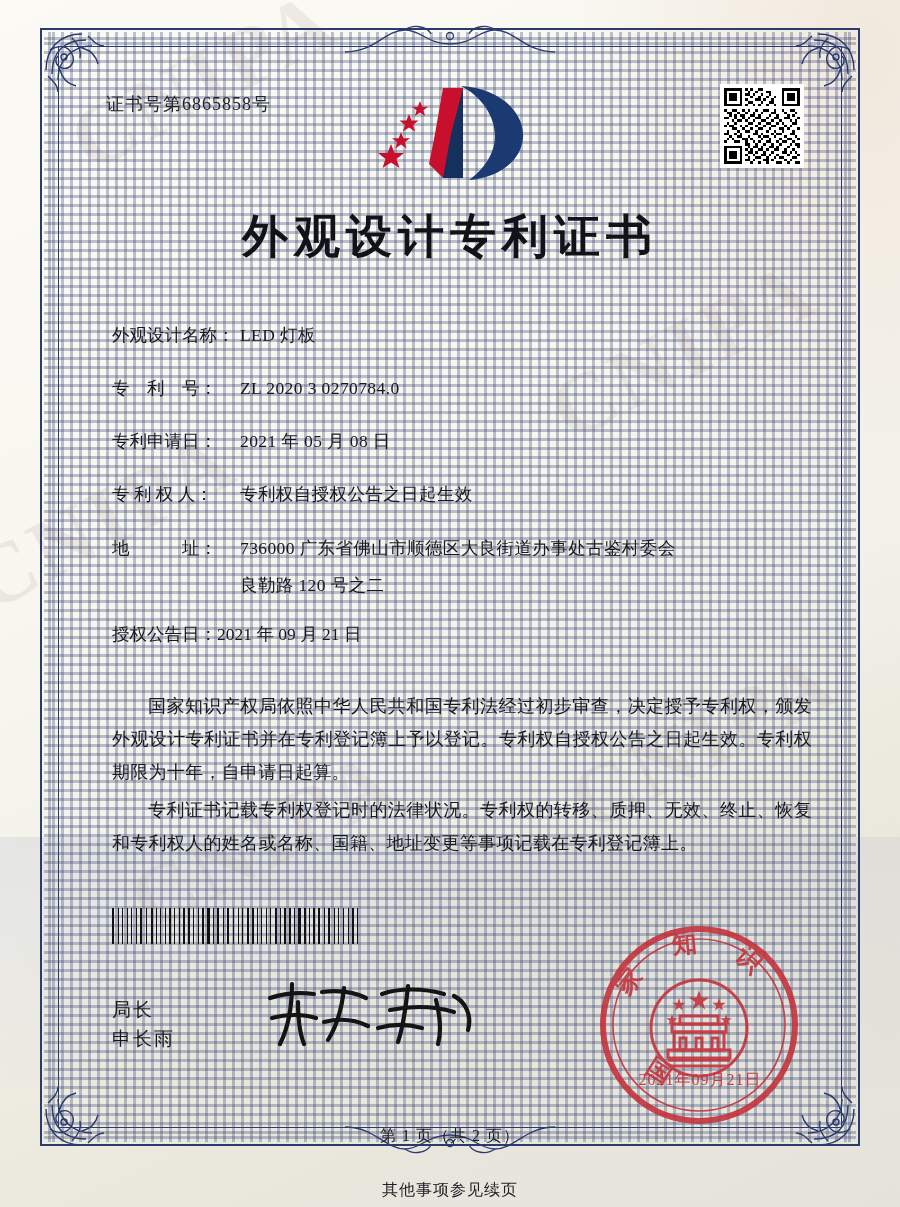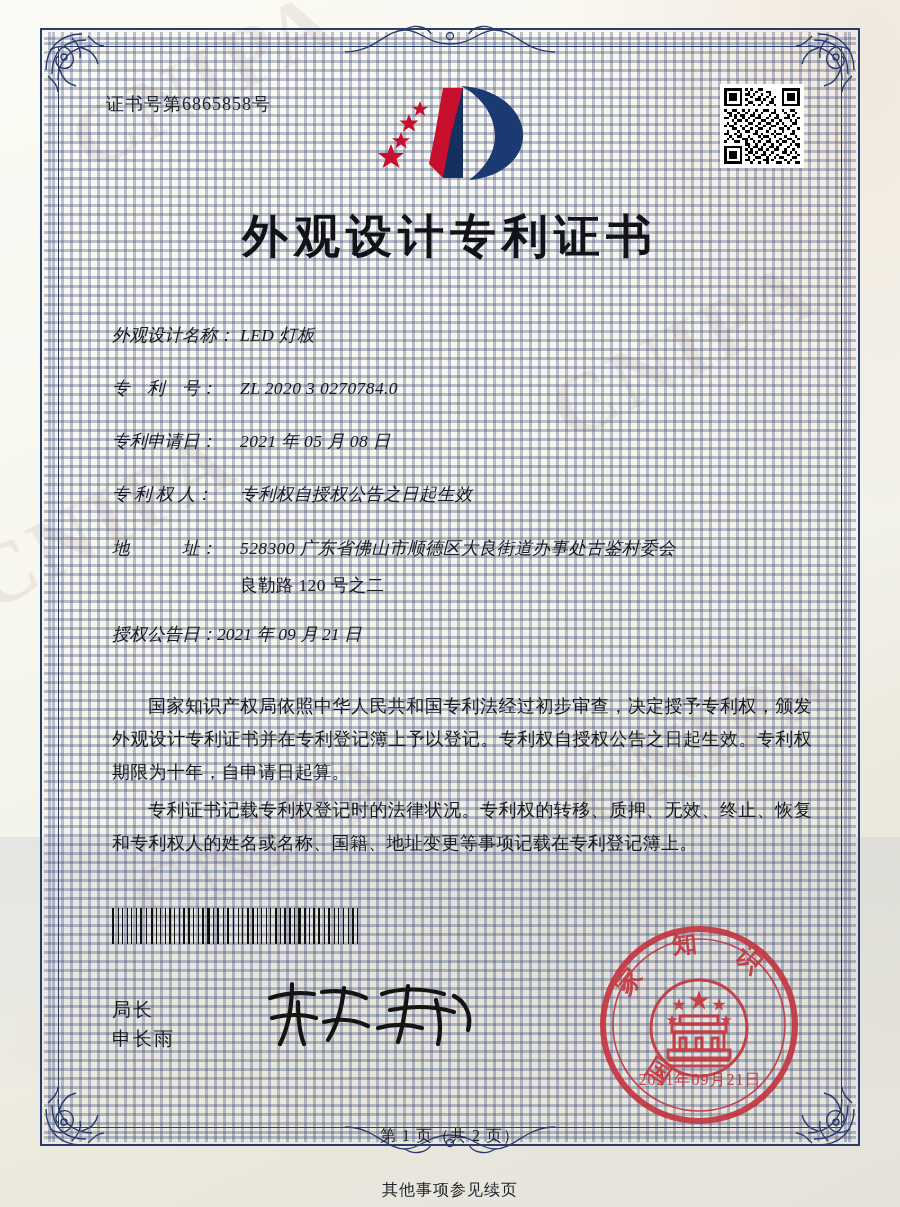--- a/index.html
+++ b/index.html
@@ -155,21 +155,20 @@
     top: 322px;
     width: 700px;
     font-size: 17.5px;
     color: #16191f;
     line-height: 1.55;
   }
   .row {
     display: flex;
     align-items: baseline;
     margin-bottom: 26px;
-    font-style: italic;
   }
   .row .label {
     width: 128px;
     flex: 0 0 128px;
     letter-spacing: 0px;
     white-space: nowrap;
   }
   .row .value {
     flex: 1 1 auto;
     letter-spacing: 0.4px;
@@ -631,21 +630,21 @@
     <div class="row">
       <span class="label">专利申请日：</span>
       <span class="value">2021 年 05 月 08 日</span>
     </div>
     <div class="row">
       <span class="label">专 利 权 人：</span>
       <span class="value">专利权自授权公告之日起生效</span>
     </div>
     <div class="row addr">
       <span class="label">地　　　址：</span>
-      <span class="value">528300 广东省佛山市顺德区大良街道办事处古鉴村委会</span>
+      <span class="value">736000 广东省佛山市顺德区大良街道办事处古鉴村委会</span>
     </div>
     <div class="addr-second">良勒路 120 号之二</div>
     <div class="row grant">
       <span class="g-left">
         <span>授权公告日：</span><span>2021 年 09 月 21 日</span>
       </span>
     </div>
   </div>
 
   <div class="paras">

